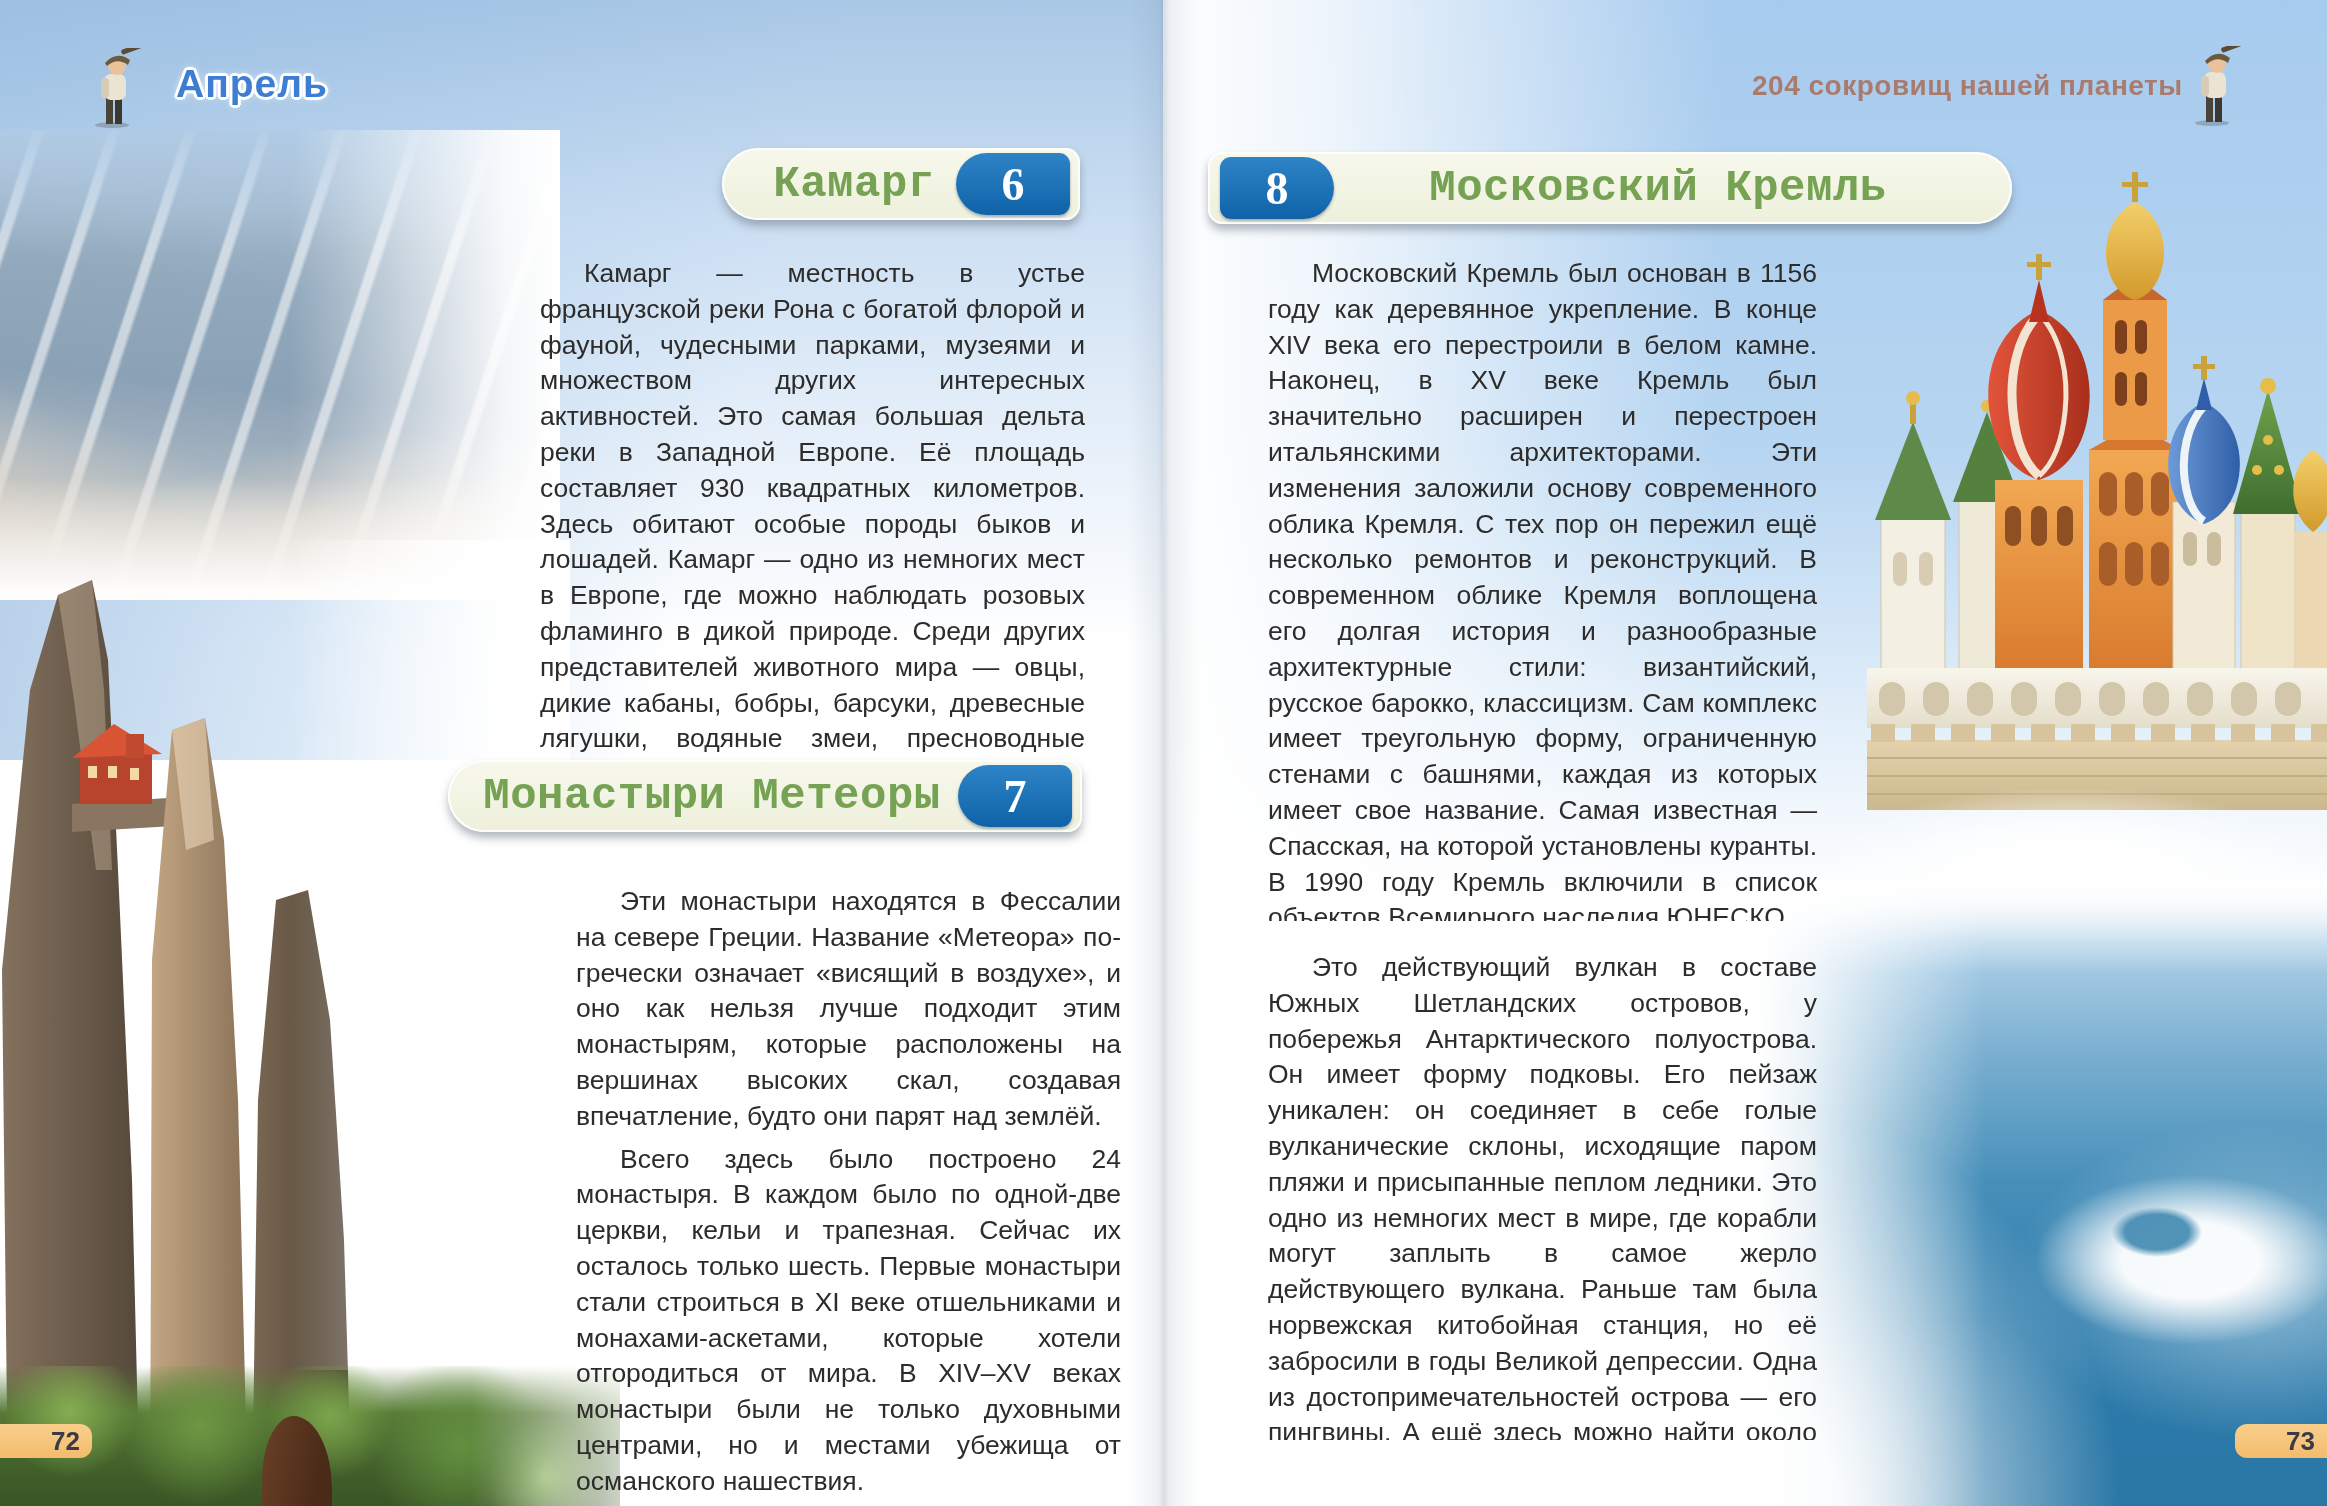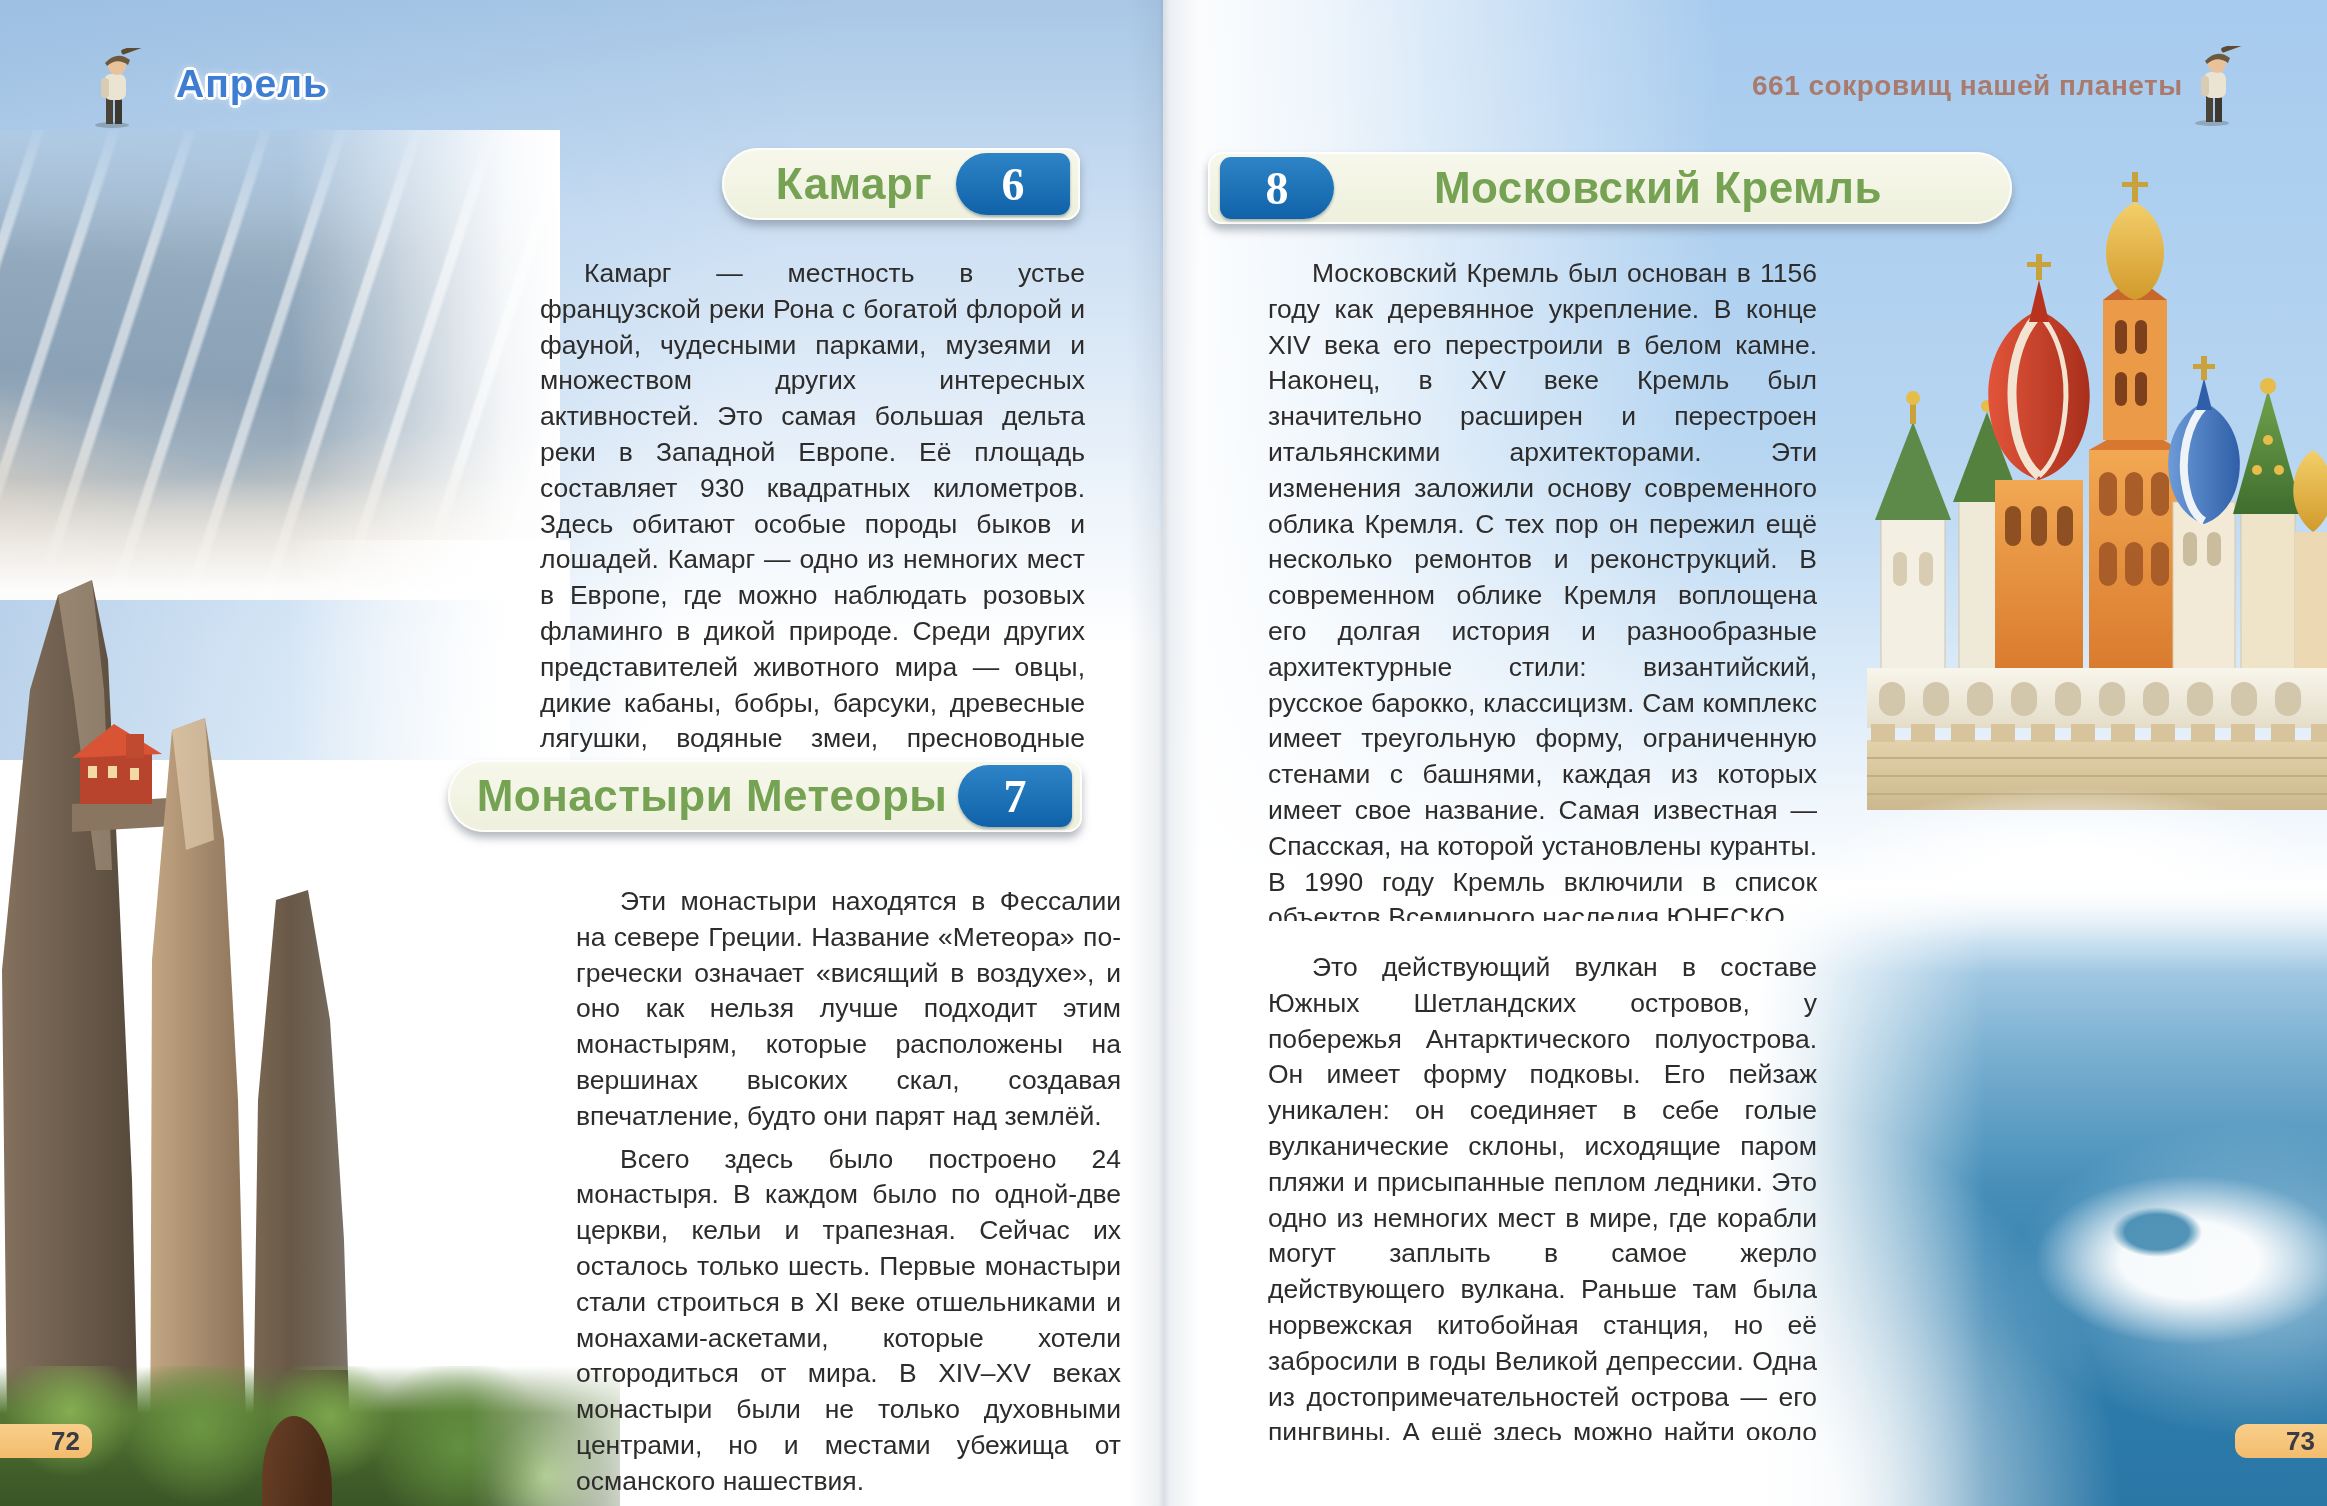--- a/index.html
+++ b/index.html
@@ -58,21 +58,21 @@
     text-shadow:-3px 0 0 #fff,3px 0 0 #fff,0 -3px 0 #fff,0 3px 0 #fff,
       -2px -2px 0 #fff,2px -2px 0 #fff,-2px 2px 0 #fff,2px 2px 0 #fff,0 0 8px #fff;}
   #booktitle{left:1752px;top:70px;font-size:28px;letter-spacing:.5px;color:#a97b6e;}
   .explorer{position:absolute;z-index:6;}
   
   .badge{position:absolute;height:72px;z-index:5;display:flex;align-items:center;box-sizing:border-box;
     background:linear-gradient(180deg,#f7f8ec 0%,#eef0dc 100%);
     box-shadow:0 6px 8px rgba(105,115,130,.5),inset 0 0 0 2px rgba(255,255,255,.85);}
   .badge.round-left{border-radius:40px 16px 16px 40px;}
   .badge.round-right{border-radius:16px 40px 40px 16px;}
-  .badge-title{flex:1;text-align:center;font-family:Liberation Sans, sans-serif;
+  .badge-title{flex:1;text-align:center;font-family:Liberation Mono, monospace;
     font-weight:bold;font-size:44px;color:#76a253;letter-spacing:.5px;white-space:nowrap;}
   .badge-num{position:absolute;top:5px;width:114px;height:62px;display:flex;align-items:center;justify-content:center;
     background:linear-gradient(180deg,#2e84c6 0%,#0f62a8 100%);color:#fff;
     font-family:"Liberation Serif","DejaVu Serif",serif;font-weight:bold;font-size:46px;
     box-shadow:0 2px 3px rgba(40,70,100,.4);}
   .num-right{right:10px;border-radius:34px 12px 12px 34px;}
   .num-left{left:12px;border-radius:12px 34px 34px 12px;}
   #badge-camargue{left:722px;top:148px;width:358px;}
   #badge-camargue .badge-title{padding:0 124px 0 30px;}
   #badge-meteora{left:448px;top:760px;width:634px;}
@@ -274,21 +274,21 @@
     <rect x="22" y="48" width="7" height="28" fill="#4a4438"></rect>
     <rect x="31" y="48" width="7" height="28" fill="#3c3830"></rect>
     <rect x="20" y="26" width="22" height="26" rx="7" fill="#ece4d2"></rect>
     <rect x="17" y="30" width="8" height="20" rx="4" fill="#d8ccb4"></rect>
     <circle cx="33" cy="18" r="9" fill="#e9c29b"></circle>
     <path d="M21 15 Q33 2 46 12 L44 17 Q33 9 23 18 Z" fill="#6b5a40"></path>
     <rect x="38" y="2" width="26" height="5" rx="2" transform="rotate(-20 38 6)" fill="#5c4a33"></rect>
   </svg>
   <div class="runhead" id="month">Апрель</div>
 
-  <div class="runhead" id="booktitle">661 сокровищ нашей планеты</div>
+  <div class="runhead" id="booktitle">204 сокровищ нашей планеты</div>
   <svg class="explorer" style="left:2184px;top:46px" viewBox="0 0 60 80" width="60" height="80">
     <ellipse cx="28" cy="77" rx="17" ry="3" fill="rgba(60,50,40,.25)"></ellipse>
     <rect x="22" y="48" width="7" height="28" fill="#4a4438"></rect>
     <rect x="31" y="48" width="7" height="28" fill="#3c3830"></rect>
     <rect x="20" y="26" width="22" height="26" rx="7" fill="#ece4d2"></rect>
     <rect x="17" y="30" width="8" height="20" rx="4" fill="#d8ccb4"></rect>
     <circle cx="33" cy="18" r="9" fill="#e9c29b"></circle>
     <path d="M21 15 Q33 2 46 12 L44 17 Q33 9 23 18 Z" fill="#6b5a40"></path>
     <rect x="38" y="2" width="26" height="5" rx="2" transform="rotate(-20 38 6)" fill="#5c4a33"></rect>
   </svg>

